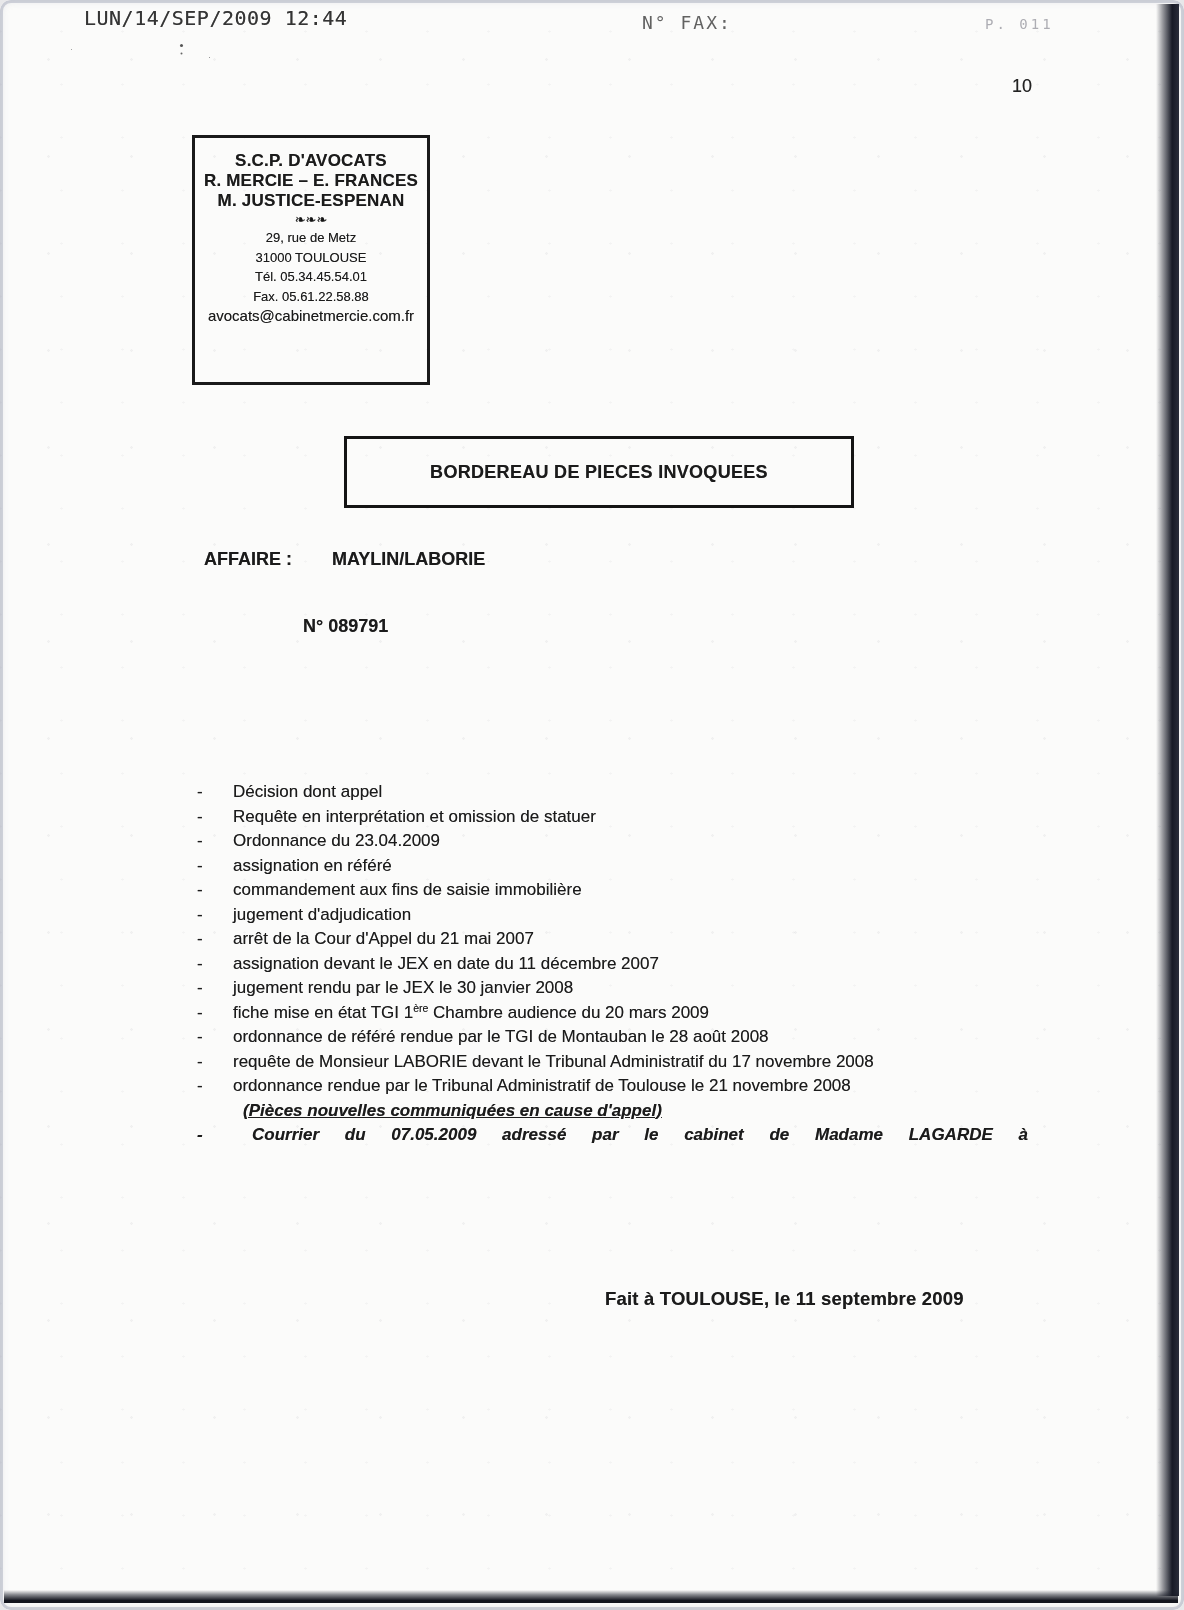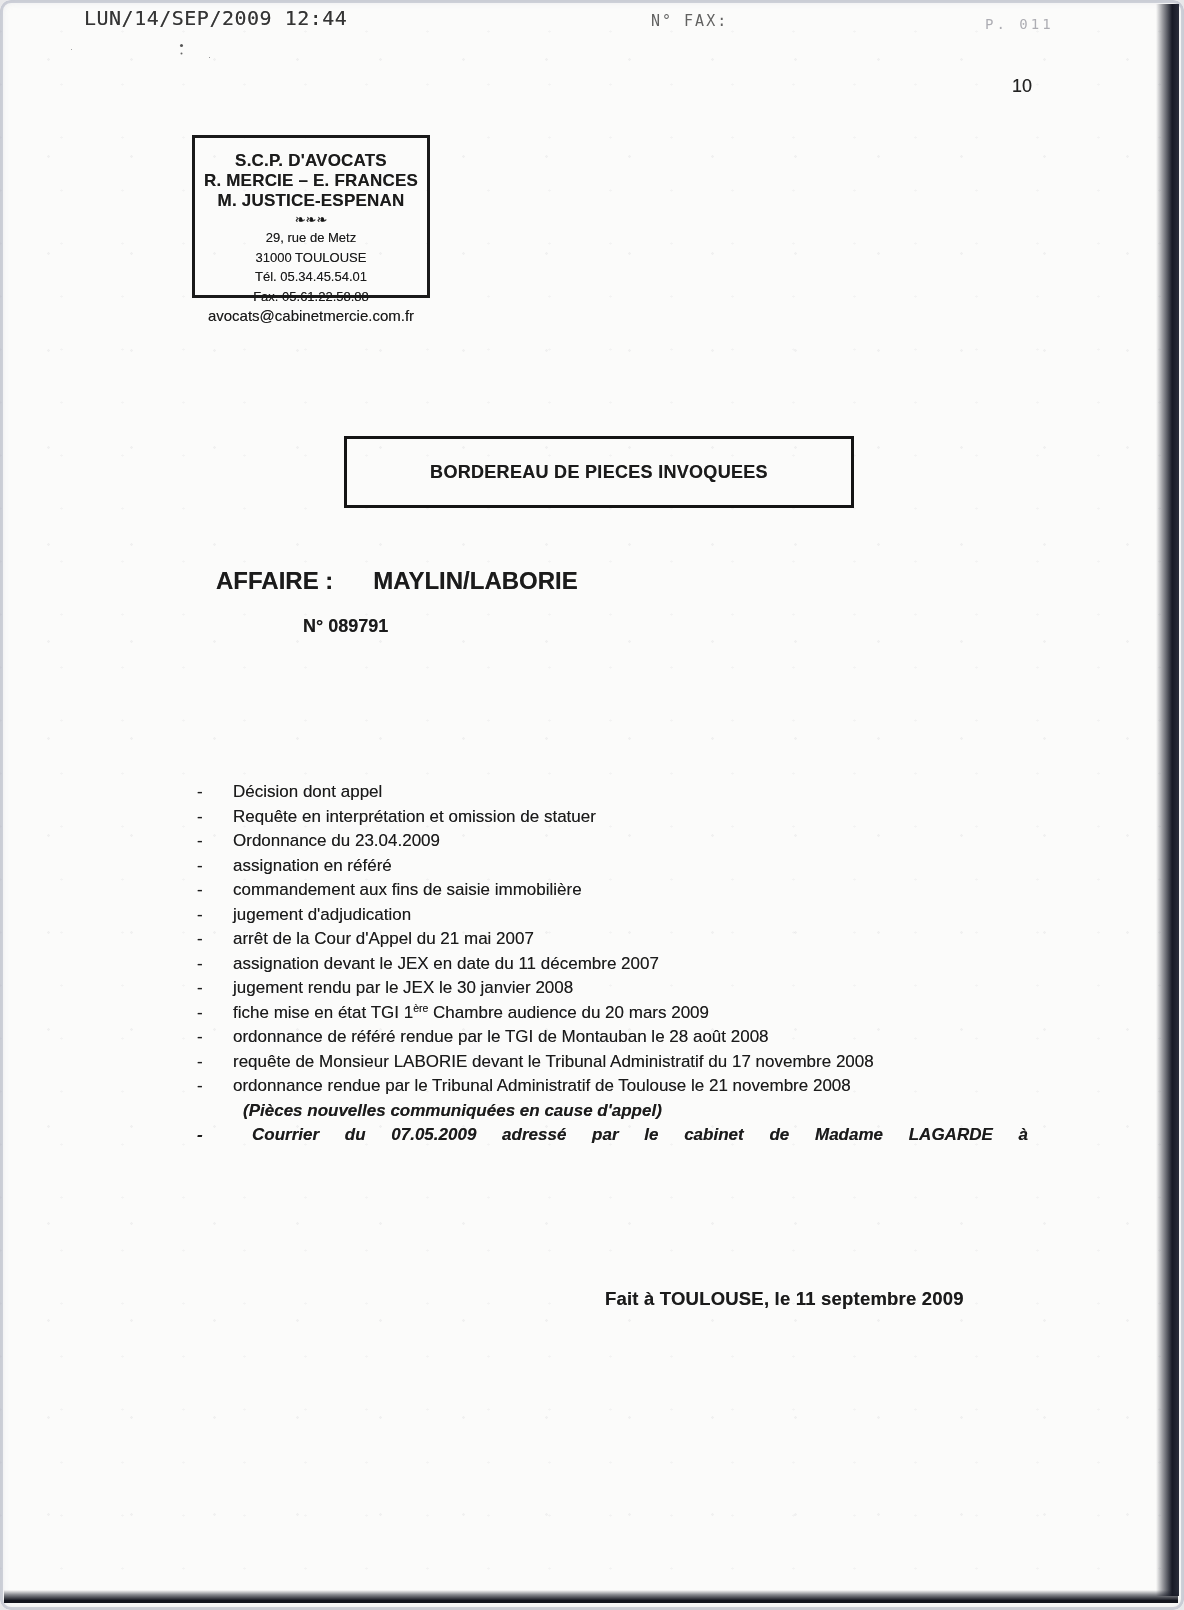--- a/index.html
+++ b/index.html
@@ -27,64 +27,64 @@
     font-size:20px; letter-spacing:.5px; color:#242424; opacity:.92;
   }
   .fax-strays{position:absolute; left:170px; top:42px; width:60px; height:24px;}
   .fax-strays::before{
     content:""; position:absolute; left:10px; top:2px; width:3px; height:3px;
     background:#555; border-radius:50%; box-shadow:0 8px 0 -0.5px #666, 28px 12px 0 -1px #777, -110px 4px 0 -1px #888;
   }
   .fax-number-label{
     position:absolute; left:642px; top:12px;
     font-family:"DejaVu Sans Mono", monospace;
-    font-size:15px; color:#3c3c3c; opacity:.8; letter-spacing:2px;margin-left:9px;
+    font-size:18px; color:#3c3c3c; opacity:.8; letter-spacing:2px;
   }
   .fax-page-indicator{
     position:absolute; left:985px; top:16px;
     font-family:"DejaVu Sans Mono", monospace;
     font-size:14px; color:#9a9aa2; opacity:.8; letter-spacing:3px;
   }
   .page-number{
     position:absolute; left:1012px; top:76px;
     font-size:18px; color:#222;
   }
 
   
   .letterhead{
-    position:absolute; left:192px; top:135px; width:238px; height:163px;
+    position:absolute; left:192px; top:135px; width:238px; height:250px;
     border:3px solid #1a1a1a; box-sizing:border-box;
     text-align:center; padding-top:13px;
   }
   .lh-bold{font-size:17px; font-weight:bold; line-height:20px; letter-spacing:.2px;}
   .lh-orn{font-size:13px; line-height:17px; color:#161616;}
   .lh-reg{font-size:13px; line-height:19.5px;}
   .lh-email{font-size:15px; line-height:19px;}
 
   
   .title-box{
     position:absolute; left:344px; top:436px; width:510px; height:72px;
     border:3px solid #141414; box-sizing:border-box;
     display:flex; align-items:center; justify-content:center;
   }
   .title-box span{font-size:18px; font-weight:bold; letter-spacing:.3px;}
 
   
-  .affaire-row{position:absolute; left:216px; top:549px; font-size:24px; font-weight:bold;margin-top:18px;}
+  .affaire-row{position:absolute; left:204px; top:549px; font-size:18px; font-weight:bold;}
   .affaire-row .case-name{margin-left:40px;}
   .case-number{position:absolute; left:303px; top:616px; font-size:18px; font-weight:bold;}
 
   
   .pieces{position:absolute; left:197px; top:780px; width:840px;}
   .piece{display:flex; line-height:24.5px; font-size:17px;}
   .piece .dash{width:36px; flex:none;}
   .piece .txt{flex:1;}
   .piece sup{font-size:10.5px; line-height:0; vertical-align:6px;}
   .piece.note{font-style:italic; font-weight:bold;}
-  .piece.note .txt{padding-left:10px;}
+  .piece.note .txt{padding-left:10px;text-decoration:underline;}
   .piece.emph{font-style:italic; font-weight:bold;}
   .piece.wide .txt{word-spacing:21px;margin-left:19px;}
 
   
   .closing-line{position:absolute; left:605px; top:1288px; font-size:18.5px; font-weight:bold; letter-spacing:.2px;}
 
   
   .edge-right{
     position:absolute; top:4px; right:5px; width:23px; height:1592px;
     background:linear-gradient(to right, rgba(25,28,40,0), rgba(25,28,40,.45) 30%, #171a26 70%, #2a2d3a 100%);

